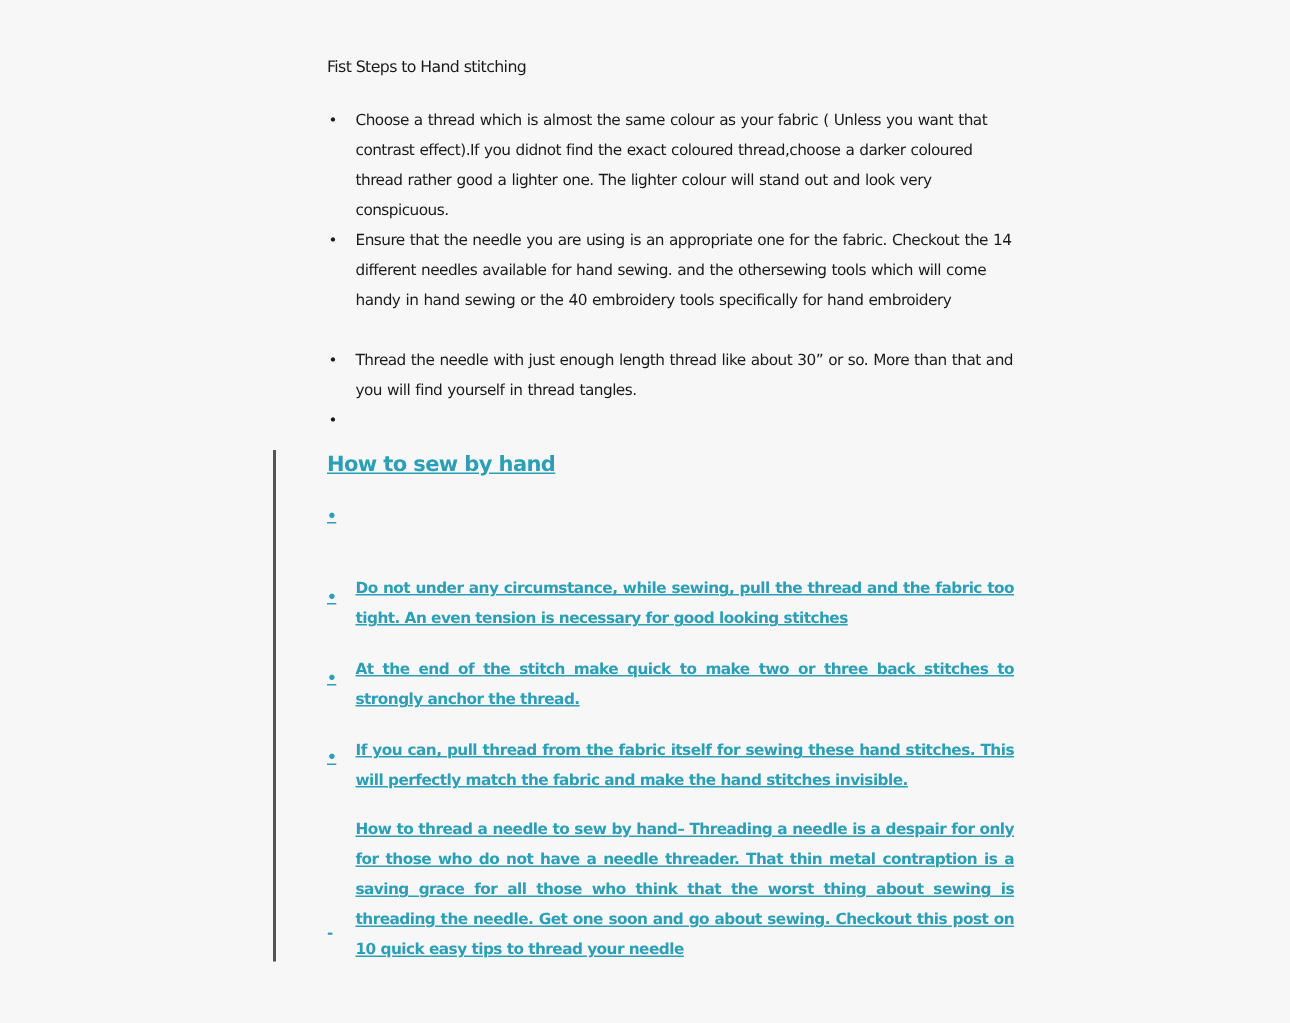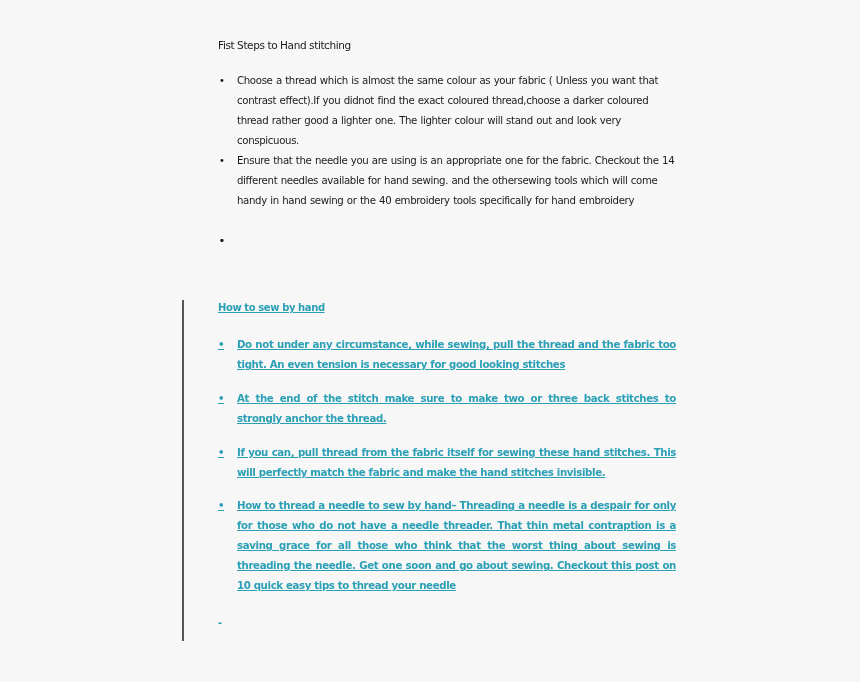--- a/index.html
+++ b/index.html
@@ -6,24 +6,24 @@
     body {
       width: 860px; height: 682px; background: #f7f7f7; position: relative; overflow: hidden;
       font-family: "DejaVu Sans", sans-serif; color: #1a1a1a;
     }
     .page { position: absolute; left: 0; top: 0; width: 860px; height: 682px; }
     .title { position: absolute; left: 218px; top: 39px; font-size: 10.5px; letter-spacing: -0.4px; }
     .list { position: absolute; left: 218px; width: 460px; margin: 0; padding: 0; list-style: none; }
     .li { position: relative; padding-left: 19px; font-size: 10.2px; line-height: 20px; letter-spacing: -0.35px; word-spacing: 0.5px; }
     .bullet { position: absolute; left: 1px; top: 0; font-size: 10px; }
     .vline { position: absolute; left: 182px; top: 300px; width: 1.5px; height: 341px; background: #555; }
-    .link-head { position: absolute; left: 218px; top: 302px; font-size: 10px; font-weight: bold; color: #2a9fb5; text-decoration: underline; letter-spacing: -0.4px; }
+    .link-head { position: absolute; left: 218px; top: 302px; font-size: 14px; font-weight: bold; color: #2a9fb5; text-decoration: underline; letter-spacing: -0.4px; }
     .link-item { position: absolute; left: 218px; width: 458px; font-size: 10.2px; line-height: 20px; font-weight: bold; color: #2a9fb5; letter-spacing: -0.35px; }
     .link-item .b { position: absolute; left: 0; top: 0; width: 19px; text-decoration: underline; }
-    .link-item .t { display: block; padding-left: 19px; text-decoration: underline; text-align: justify; }
+    .link-item .t { display: block; padding-left: 19px; text-decoration: underline; text-align: justify; margin-top: 48px; }
     .dash { position: absolute; left: 218px; top: 617px; font-size: 10px; font-weight: bold; color: #2a9fb5; }
   </style>
 </head>
 <body>
 
 <div class="page">
   <div class="title">Fist Steps to Hand stitching</div>
 
   <ul class="list" style="top:71px;">
     <li class="li">
@@ -32,37 +32,38 @@
     </li>
     <li class="li">
       <span class="bullet">•</span>
       <span>Ensure that the needle you are using is an appropriate one for the fabric. Checkout the 14 different needles available for hand sewing. and the othersewing tools which will come handy in hand sewing or the 40 embroidery tools specifically for hand embroidery</span>
     </li>
   </ul>
 
   <ul class="list" style="top:231px;">
     <li class="li">
       <span class="bullet">•</span>
+      <span>Thread the needle with just enough length thread like about 30” or so. More than that and you will find yourself in thread tangles.</span>
     </li>
     <li class="li">
       <span class="bullet">•</span>
     </li>
   </ul>
 
   <div class="vline"></div>
 
   <a class="link-head">How to sew by hand</a>
 
   <div class="link-item" style="top:335px;">
     <span class="b">•</span>
     <span class="t">Do not under any circumstance, while sewing, pull the thread and the fabric too tight. An even tension is necessary for good looking stitches</span>
   </div>
   <div class="link-item" style="top:389px;">
     <span class="b">•</span>
-    <span class="t">At the end of the stitch make sure to make two or three back stitches to strongly anchor the thread.</span>
+    <span class="t">At the end of the stitch make quick to make two or three back stitches to strongly anchor the thread.</span>
   </div>
   <div class="link-item" style="top:443px;">
     <span class="b">•</span>
     <span class="t">If you can, pull thread from the fabric itself for sewing these hand stitches. This will perfectly match the fabric and make the hand stitches invisible.</span>
   </div>
   <div class="link-item" style="top:496px;">
     <span class="b">•</span>
     <span class="t">How to thread a needle to sew by hand– Threading a needle is a despair for only for those who do not have a needle threader. That thin metal contraption is a saving grace for all those who think that the worst thing about sewing is threading the needle. Get one soon and go about sewing. Checkout this post on 10 quick easy tips to thread your needle</span>
   </div>
 

